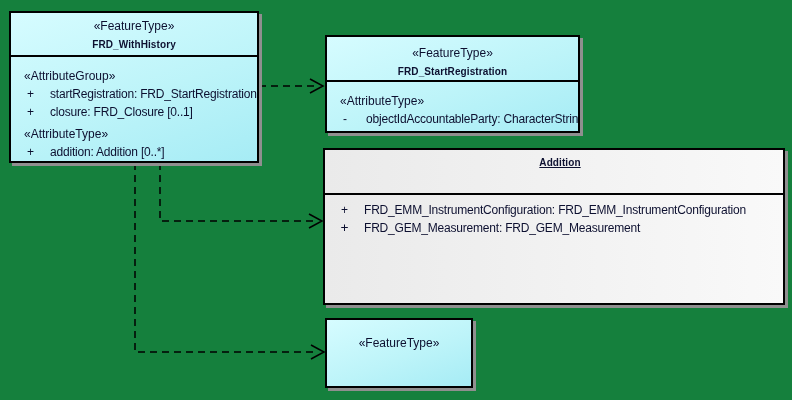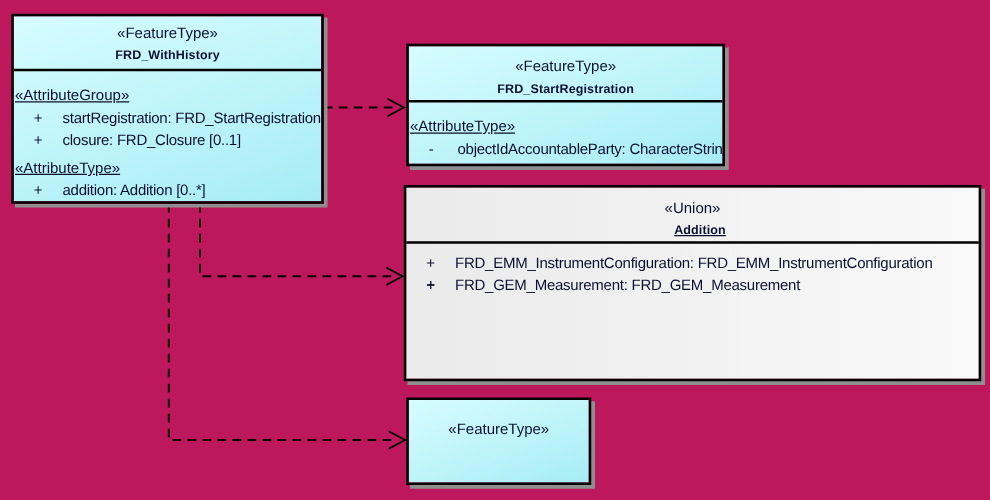--- a/index.html
+++ b/index.html
@@ -1,34 +1,34 @@
 <!DOCTYPE html>
 <html><head>
 <meta charset="utf-8">
 <style>
   html,body { margin:0; padding:0; background:#ffffff; }
   .canvas {
-    position:relative; width:792px; height:400px; background:#be185d;
+    position:relative; width:792px; height:400px; background:#15803d;
     font-family:"Liberation Sans", sans-serif; color:#0d1030; overflow:hidden;
   }
   .connectors { position:absolute; left:0; top:0; width:792px; height:400px; }
   .uml-box {
     position:absolute; border:2px solid #000;
     box-shadow:3px 3px 0 #8f8f8f; box-sizing:border-box;
   }
   .feature { background:linear-gradient(160deg,#d6fcff 0%,#bdf4f9 55%,#a6ecf5 100%); }
   .union   { background:linear-gradient(90deg,#eaeaea 0%,#f9f9f9 100%); }
   .hdr { text-align:center; box-sizing:border-box; }
   .hdr.sep { border-bottom:2px solid #000; }
   .stereo { font-size:12px; line-height:17px; padding-top:5px; }
   .cls-name { font-size:10px; font-weight:bold; line-height:19px; letter-spacing:0.1px; }
   .cls-name.underline { text-decoration:underline;padding-left:12px; }
   .body { padding-top:6px; overflow:hidden; }
   .row { position:relative; font-size:12px; line-height:18px; white-space:nowrap; letter-spacing:-0.2px; }
-  .row.stereo-row { padding-left:1px; margin-top:4px; letter-spacing:0;text-decoration:underline; }
+  .row.stereo-row { padding-left:13px; margin-top:4px; letter-spacing:0; }
   .row.attr-row { padding-left:39px; }
   .row .pfx { position:absolute; left:16px; top:0; }
 </style>
 </head>
 <body>
 
 <div class="canvas">
 
   <svg class="connectors" viewBox="0 0 792 400">
     <g stroke="#000" stroke-width="1.5" fill="none">
@@ -81,21 +81,20 @@
       </div>
       <div class="row attr-row">
         <span class="pfx">-</span>
         <span>objectIdAccountableParty: CharacterString</span>
       </div>
     </div>
   </div>
 
   <div class="uml-box union" style="left:323px; top:148px; width:462px; height:157px;">
     <div class="hdr sep" style="height:45px; padding-top:3px;">
-      <div class="stereo">«Union»</div>
       <div class="cls-name underline">Addition</div>
     </div>
     <div class="body">
       <div class="row attr-row">
         <span class="pfx">+</span>
         <span>FRD_EMM_InstrumentConfiguration: FRD_EMM_InstrumentConfiguration</span>
       </div>
       <div class="row attr-row">
         <span class="pfx">+</span>
       </div>

